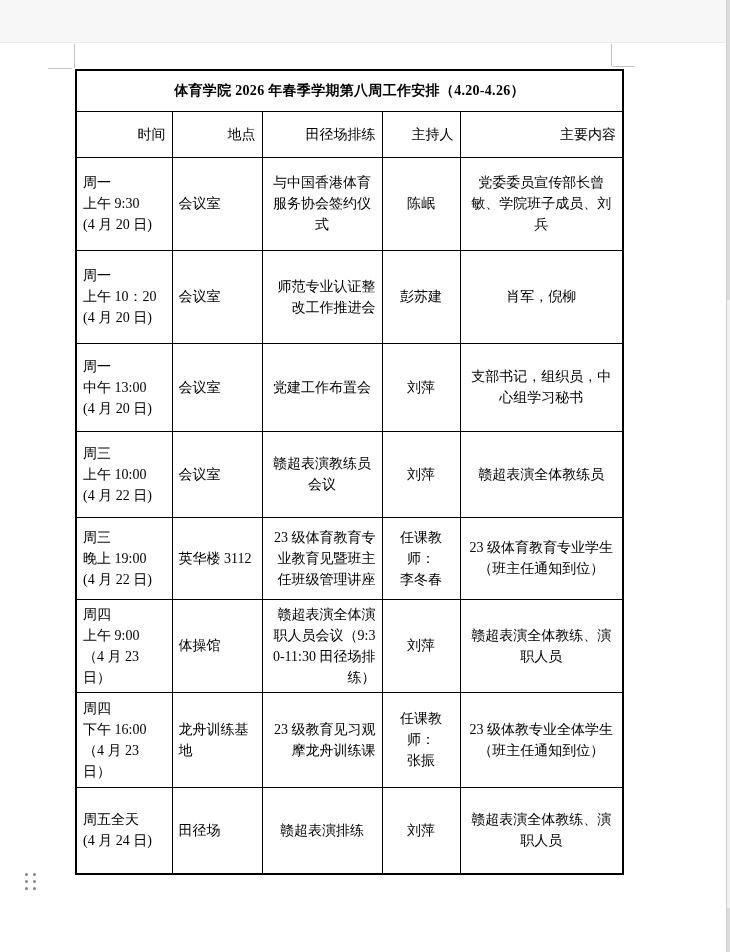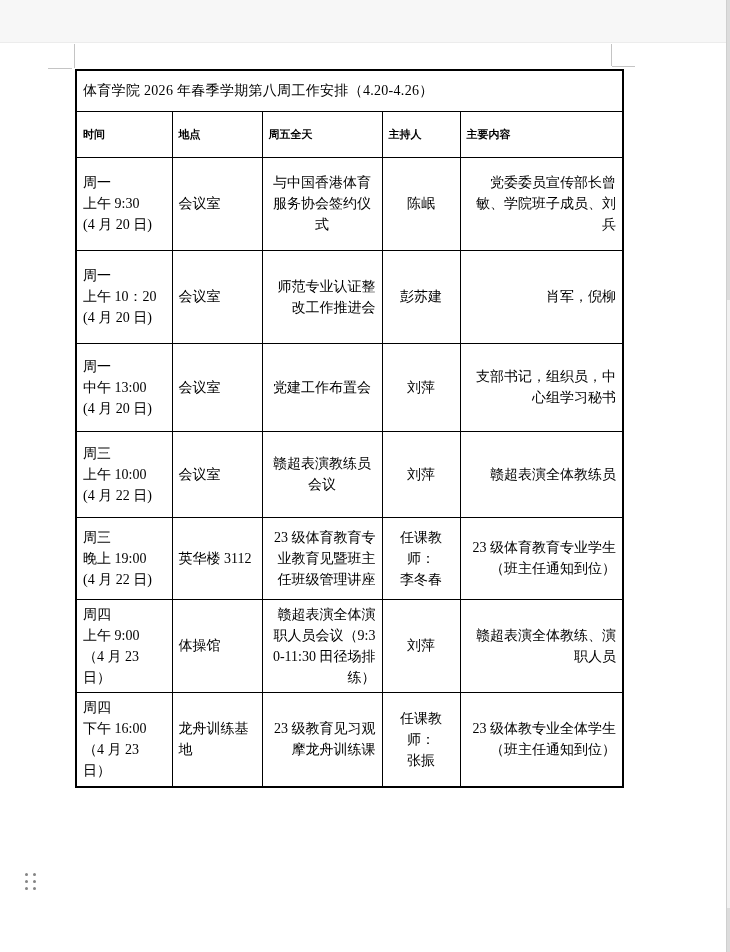--- a/index.html
+++ b/index.html
@@ -32,29 +32,29 @@
   }
   table.schedule td,table.schedule th{
     border:1px solid #000;
     vertical-align:middle;
     font-size:14px;line-height:1.5;
     padding:2px 6px;
     overflow:hidden;
     word-break:break-all;
   }
   td.title{
-    font-weight:normal;font-size:17px;letter-spacing:0.3px;
+    text-align:center;font-weight:bold;font-size:17px;letter-spacing:0.3px;
     border-bottom:1.5px solid #000;
   }
-  tr.header-row th{text-align:left;font-weight:bold;font-size:11px;}
+  tr.header-row th{text-align:right;font-weight:normal;font-size:14px;}
   td.c-time{white-space:pre-line;font-size:13.5px;line-height:1.65;padding:2px 1px;}
   td.c-place{text-align:left;}
   td.c-host{text-align:center;white-space:pre-line;line-height:1.7;padding:2px 2px;}
   td.c-content{padding:2px 7px;line-height:1.65;margin-left:38px;}
-  td.c-people{text-align:right;padding:2px 8px;line-height:1.6;}
+  td.c-people{text-align:center;padding:2px 8px;line-height:1.6;}
   .al-center{text-align:center;}
   .al-left{text-align:right;}
 
   
   .drag-handle{
     position:absolute;left:25px;top:873px;width:15px;height:20px;
     display:grid;grid-template-columns:repeat(2,3px);grid-template-rows:repeat(3,3px);
     column-gap:5px;row-gap:4px;cursor:grab;
   }
   .drag-handle .dot{width:3px;height:3px;border-radius:50%;background:#848484;}
@@ -83,21 +83,21 @@
         <col style="width:78px">
         <col style="width:163px">
     </colgroup>
     <tbody>
         <tr style="height:41px">
       <td colspan="5" class="title">体育学院 2026 年春季学期第八周工作安排（4.20-4.26）</td>
     </tr>
     <tr class="header-row" style="height:46px">
       <th>时间</th>
       <th>地点</th>
-      <th>周五全天</th>
+      <th>田径场排练</th>
       <th>主持人</th>
       <th>主要内容</th>
     </tr>
 
     <tr style="height:93px">
       <td class="c-time">周一
 上午 9:30
 (4 月 20 日)</td>
       <td class="c-place">会议室</td>
       <td class="c-content al-center">与中国香港体育服务协会签约仪式</td>
@@ -160,20 +160,28 @@
       <td class="c-time">周四
 下午 16:00
 （4 月 23 日）</td>
       <td class="c-place">龙舟训练基地</td>
       <td class="c-content al-left">23 级教育见习观摩龙舟训练课</td>
       <td class="c-host">任课教师：
 张振</td>
       <td class="c-people">23 级体教专业全体学生（班主任通知到位）</td>
     </tr>
 
+    <tr style="height:87px">
+      <td class="c-time">周五全天
+(4 月 24 日)</td>
+      <td class="c-place">田径场</td>
+      <td class="c-content al-center">赣超表演排练</td>
+      <td class="c-host">刘萍</td>
+      <td class="c-people">赣超表演全体教练、演职人员</td>
+    </tr>
   </tbody>
     </table>
 
   <div class="drag-handle">
     <span class="dot"></span>
     <span class="dot"></span>
     <span class="dot"></span>
     <span class="dot"></span>
     <span class="dot"></span>
     <span class="dot"></span>

